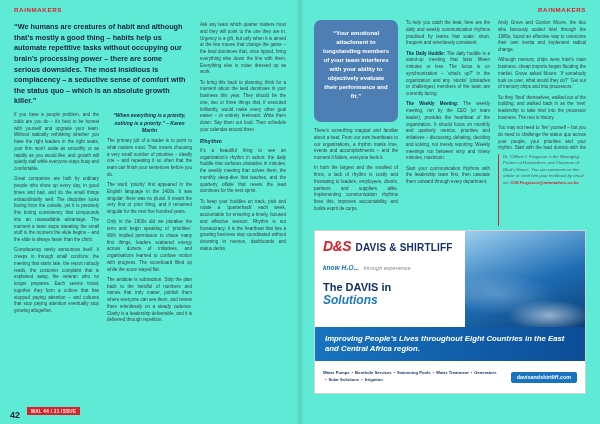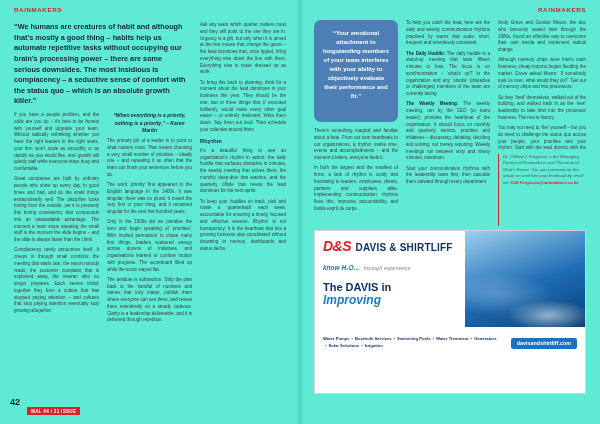--- a/index.html
+++ b/index.html
@@ -44,21 +44,21 @@
       linear-gradient(160deg,#9ed0ef 0%,#1e6db4 55%,#0b3e74 100%);}
   .ad-banner{height:34px;box-sizing:border-box;display:flex;align-items:center;padding:0 10px;
       background:linear-gradient(90deg,#1873c0,#0c4d97);color:#fff;font-weight:700;font-style:italic;
       font-size:7.8px;line-height:1.3;}
   .ad-strip{height:32px;box-sizing:border-box;display:flex;align-items:center;justify-content:space-between;
       padding:0 8px;background:#fff;}
   .categories{display:flex;flex-wrap:wrap;align-items:center;width:176px;
       font-size:4.2px;font-weight:700;color:#17356b;line-height:1.6;}
   .categories i{color:#d9232a;font-style:normal;margin:0 2px;}
   .website{background:#1873c0;color:#fff;font-size:5.4px;font-weight:700;padding:2.5px 6px;border-radius:2px;}
-  .page-num{position:absolute;left:10px;bottom:17px;font-size:9px;font-weight:800;color:#222;}
+  .page-num{position:absolute;left:10px;bottom:4px;font-size:9px;font-weight:800;color:#222;}
   .issue-box{position:absolute;left:27px;bottom:9px;background:#d9232a;color:#fff;font-size:4.6px;
       font-weight:700;padding:1.5px 4px;letter-spacing:.3px;}
 </style>
 </head>
 <body>
 
 <div class="spread">
 
   <div class="fold"></div>
 
@@ -121,25 +121,26 @@
         <div>
           <span class="logo-mark">D&amp;S</span>
           <span class="logo-name">DAVIS &amp; SHIRTLIFF</span>
         </div>
         <div class="tagline">
           <span class="tag-lead">know H₂O...</span>
           <span class="tag-rest">through experience</span>
         </div>
         <div class="headline">
           <div class="h-top">The DAVIS in</div>
-          <div class="h-bot">Improving</div>
+          <div class="h-bot">Solutions</div>
         </div>
       </div>
       <div class="ad-photo"></div>
     </div>
+    <div class="ad-banner">Improving People’s Lives throughout Eight Countries in the East and Central Africa region.</div>
     <div class="ad-strip">
       <div class="categories">
         <span>Water Pumps</span>
           <i>•</i>
         <span>Borehole Services</span>
           <i>•</i>
         <span>Swimming Pools</span>
           <i>•</i>
         <span>Water Treatment</span>
           <i>•</i>

